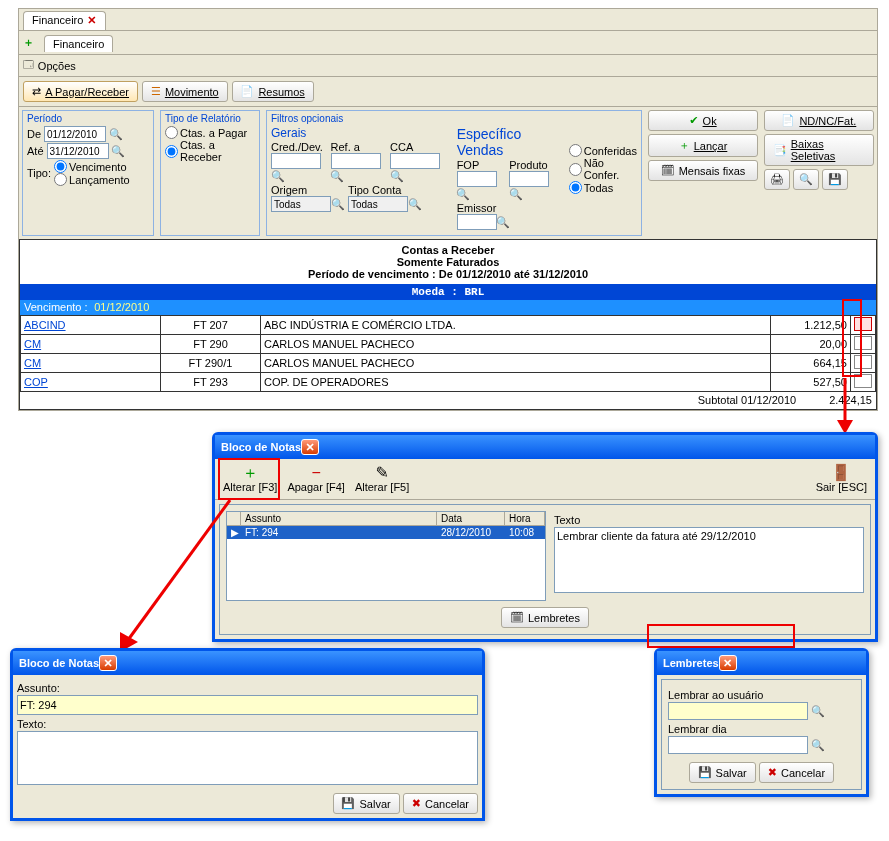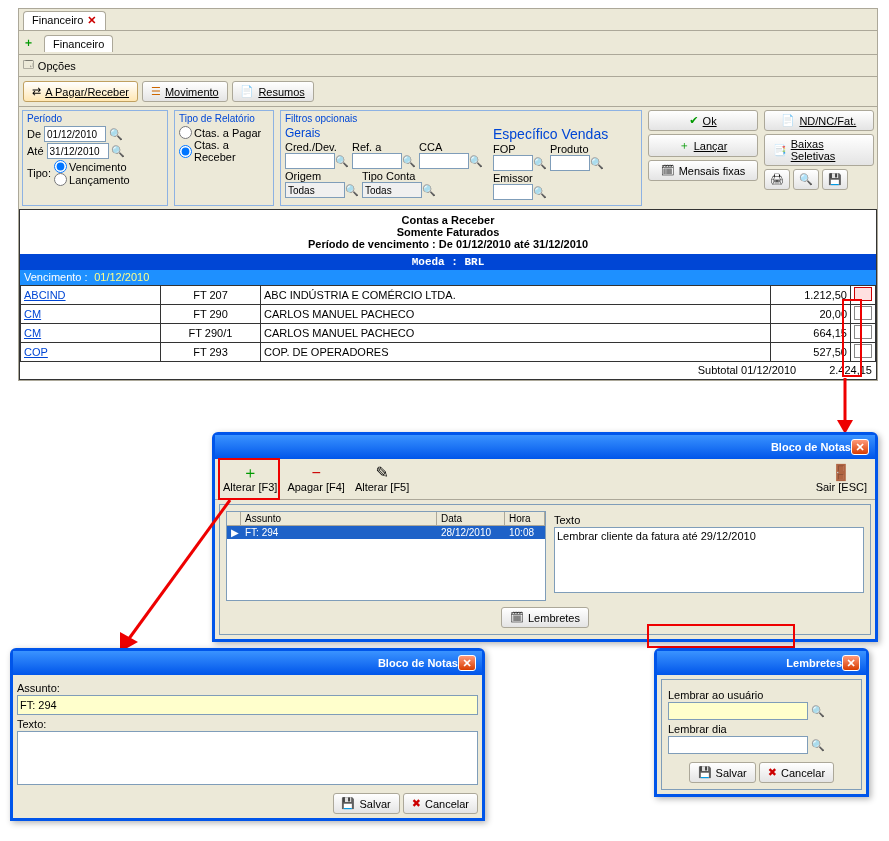--- a/index.html
+++ b/index.html
@@ -29,21 +29,21 @@
 .vhead{background:#1e90ff;color:#fff;padding:1px 4px;font-family:'Courier New',monospace}
 .vhead a{color:#ffff88}
 table.rt{width:100%;border-collapse:collapse;font-family:'Courier New',monospace;font-size:11px}
 table.rt td{border:1px solid #333;padding:1px 3px}
 table.rt td.lnk a{color:#0046d5;text-decoration:underline}
 table.rt td.num{text-align:right}
 .noteicon{width:18px;height:14px;display:inline-block;background:#fff;border:1px solid #888;position:relative}
 .noteicon.red{background:#ffe0e0;border-color:#c00}
 .subtot{text-align:right;font-weight:normal;font-family:'Courier New',monospace;padding:2px 4px}
 .winxp{position:absolute;border:3px solid #0055ea;border-radius:6px 6px 0 0;background:#ece9d8;box-shadow:2px 2px 6px rgba(0,0,0,.3)}
-.winxp .titlebar{background:linear-gradient(#3a93ff,#0055ea);color:#fff;font-weight:bold;padding:4px 6px;display:flex;align-items:center;justify-content:flex-end;font-size:12px}
+.winxp .titlebar{background:linear-gradient(#3a93ff,#0055ea);color:#fff;font-weight:bold;padding:4px 6px;display:flex;align-items:center;justify-content:flex-start;font-size:12px}
 .closex{width:18px;height:16px;background:linear-gradient(#ff9a7a,#d83c00);border:1px solid #fff;border-radius:3px;color:#fff;display:flex;align-items:center;justify-content:center;font-weight:bold;font-size:11px}
 .winxp .body{padding:4px}
 .tb2{display:flex;gap:2px;padding:4px;border-bottom:1px solid #aca899}
 .tb2 .vbtn{text-align:center;font-size:10px;cursor:pointer;padding:2px 4px}
 .tb2 .vbtn .ic{font-size:16px;line-height:16px}
 .redbox{border:2px solid #e00;position:absolute;pointer-events:none}
 .arrow{position:absolute;pointer-events:none}
 .lbl{font-size:11px;margin:3px 0 1px 0}
 .txtarea{width:100%;border:1px solid #7f9db9;background:#fff;resize:none;font-size:11px;padding:2px}
 .yellow{background:#ffffcc}
@@ -87,21 +87,21 @@
       <span style="text-decoration:underline">Movimento</span>
     </div>
     <div class="tbtn">
       <span>📄</span>
       <span style="text-decoration:underline">Resumos</span>
     </div>
   </div>
 
   <div class="filters">
 
-    <div class="fbox" style="width:146px">
+    <div class="fbox" style="width:132px">
       <div class="t">Período</div>
       <div class="row">
         <span>De</span>
         <input class="fi" value="01/12/2010" style="">
         <span class="mag">🔍</span>
       </div>
       <div class="row">
         <span>Até</span>
         <input class="fi" value="31/12/2010" style="">
         <span class="mag">🔍</span>
@@ -174,20 +174,34 @@
               <div>Produto</div>
               <input class="fi" style="width: 40px;"><span class="mag">🔍</span>
             </div>
           </div>
           <div class="row">
             <div>
               <div>Emissor</div>
               <input class="fi" style="width: 40px;"><span class="mag">🔍</span>
             </div>
           </div>
+        </div>
+        <div style="padding-top:18px">
+          <label class="radio">
+              <input type="radio" style="">
+              <span>Conferidas</span>
+            </label>
+          <label class="radio">
+              <input type="radio" style="">
+              <span>Não Confer.</span>
+            </label>
+          <label class="radio">
+              <input type="radio" checked="" style="">
+              <span>Todas</span>
+            </label>
         </div>
       </div>
     </div>
 
     <div class="btncol">
       <div class="tbtn">
           <span style="color:#090">✔</span>
           <span style="text-decoration:underline">Ok</span>
         </div>
       <div class="tbtn">

